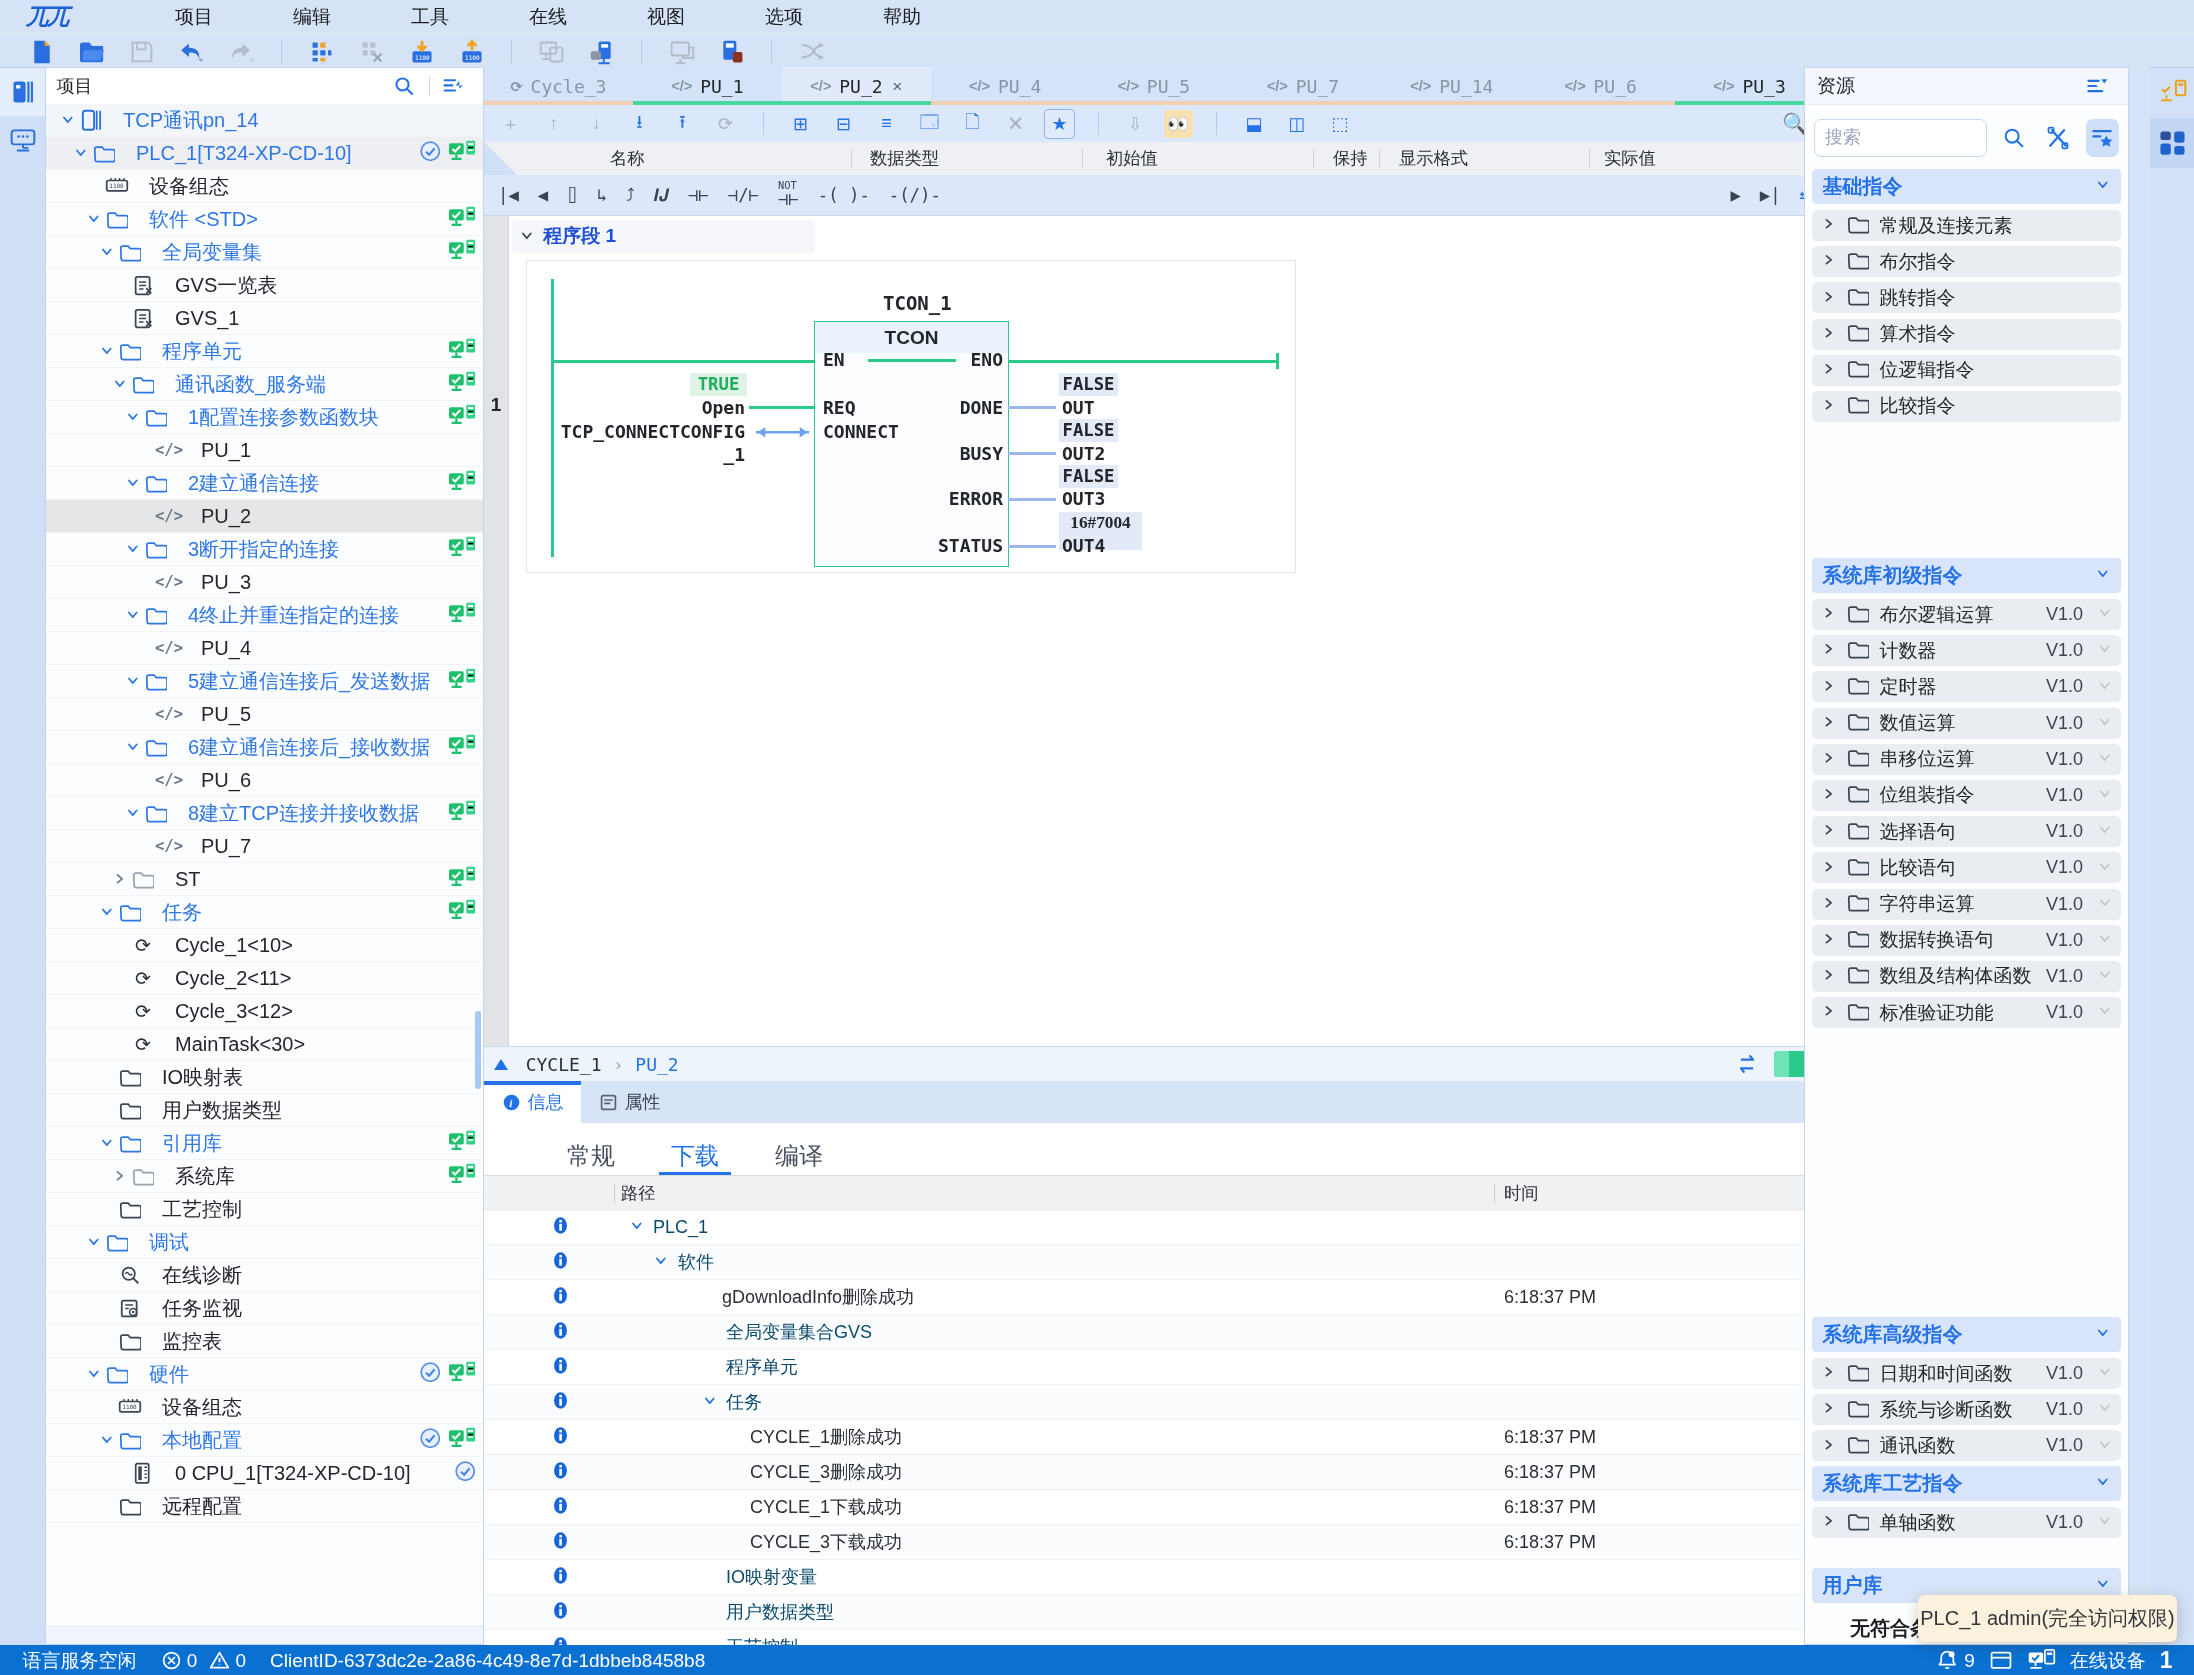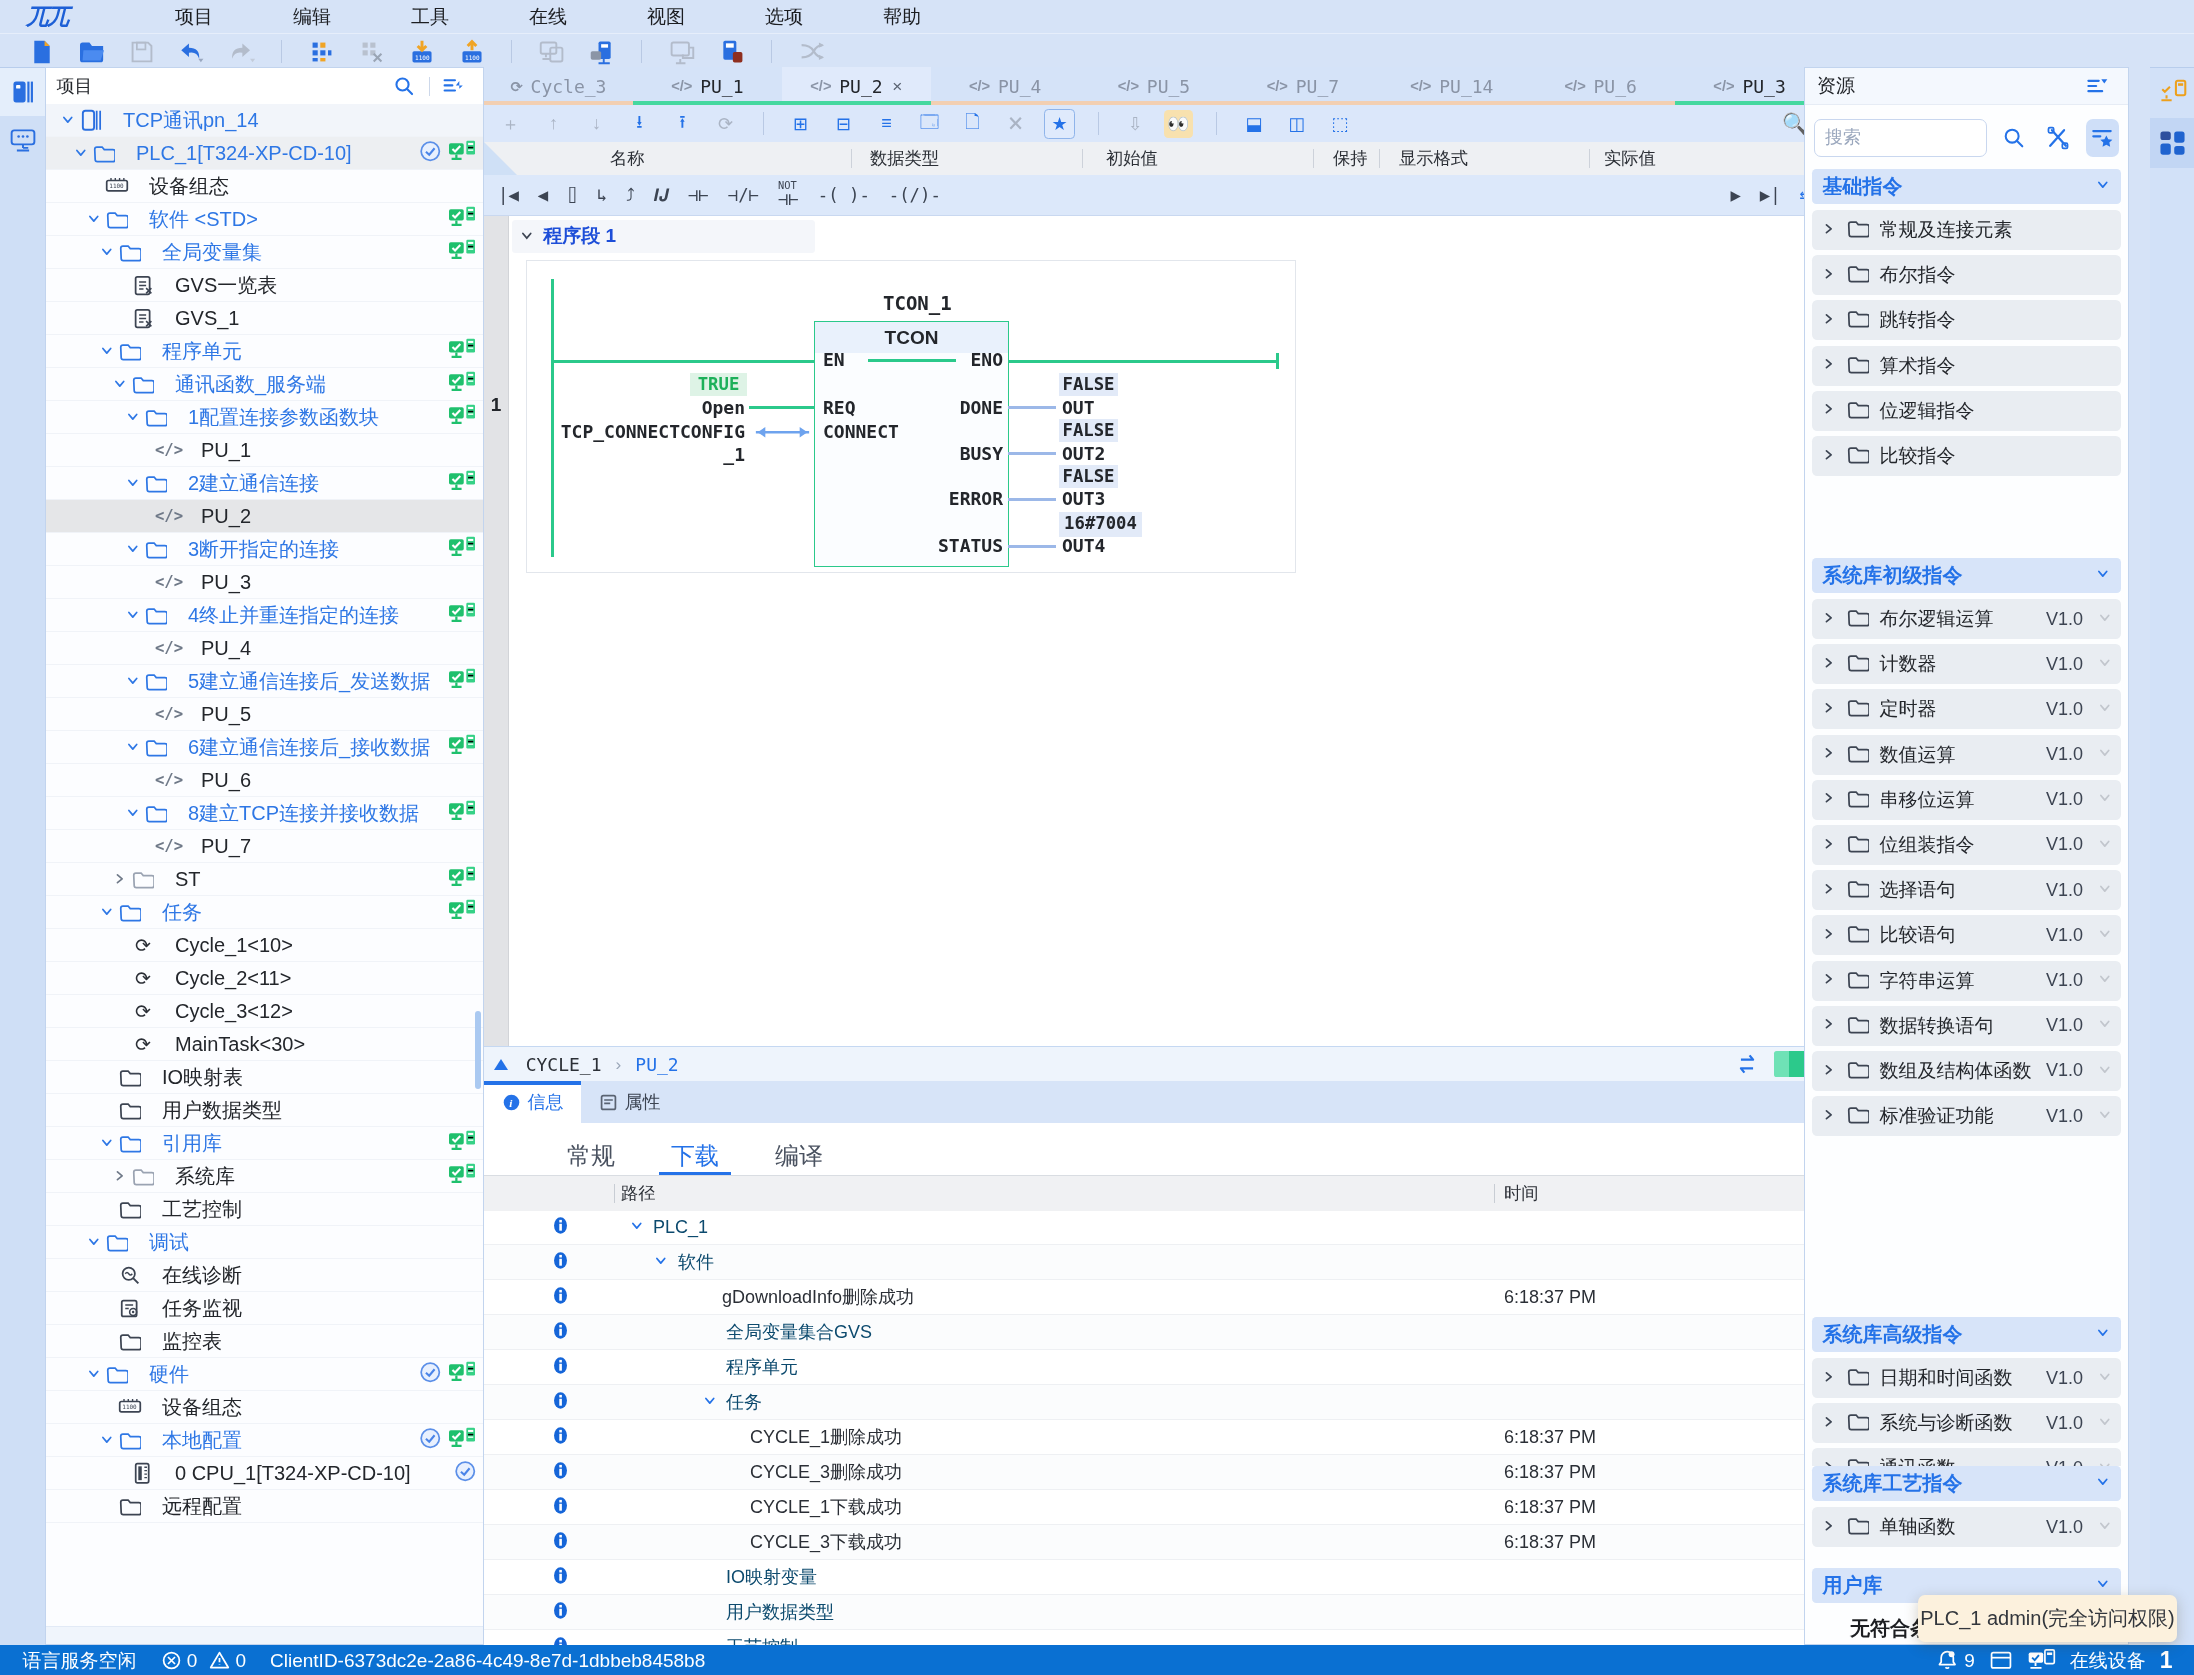--- a/index.html
+++ b/index.html
@@ -110,21 +110,21 @@
   .res-search{height:65px;display:flex;align-items:center;padding:0 8.6px;gap:10.4px}
   .res-input{width:173px;height:38px;border:0.9px solid #c9d7ef;border-radius:7px;background:#fff;font-size:18px;padding:0 10.4px;color:#23262b;outline:none;box-sizing:border-box}
   .res-input::placeholder{color:#9aa7bd}
   .sbtn{width:38px;height:38px;display:flex;align-items:center;justify-content:center;border-radius:7px}
   .sbtn.on{background:#cfdff8}
   .res-sections{position:absolute;top:101px;left:0;right:0;bottom:0;overflow:hidden}
   .sec{position:relative;overflow:hidden}
   .sechead{margin:0 7px;height:35px;background:#d7e4f9;border-radius:4.3px;display:flex;align-items:center;padding:0 10.4px;box-sizing:border-box}
   .sechead .st{color:#2472e8;font-weight:bold;font-size:20px;flex:1}
   .secitems{margin-top:6px}
-  .ritem{margin:0 7px 5.2px 7px;height:40px;background:#e9edf2;border-radius:5.2px;display:flex;align-items:center;padding:0 8.6px;box-sizing:border-box;gap:10.4px}
+  .ritem{margin:0 7px 5.2px 7px;height:31px;background:#e9edf2;border-radius:5.2px;display:flex;align-items:center;padding:0 8.6px;box-sizing:border-box;gap:10.4px}
   .ritem .rlabel{font-size:19px;color:#23262b;flex:1;white-space:nowrap;overflow:hidden}
   .ritem .rver{font-size:18px;color:#3c4452;margin-right:3.5px}
   .emptylib{margin:12px 0 0 45px;font-size:20px;font-weight:bold;color:#1c1e22}
   .tooltip{position:absolute;left:1918px;top:1595px;width:259px;height:47px;background:#fcf1dd;border-radius:7px;
            box-shadow:0 3.5px 14px rgba(80,60,20,.25);display:flex;align-items:center;justify-content:center;font-size:20px;color:#32363c;z-index:50}
   
   .rightrail{position:absolute;left:2150px;top:67px;right:0;bottom:31px;background:#d2e1f8;border-top:0.9px solid #b8cdec}
   .rtile{width:100%;height:50px;display:flex;align-items:center;justify-content:center}
   .rtile.sel{background:#c2d6f4}
   
@@ -1152,21 +1152,21 @@
           <div class="pin ralign" style="left: 398px; top: 227px; width: 121px; height: 22.5px;">BUSY</div>
           <div class="bwire" style="left: 524px; top: 236px; width: 48px; height: 2.6px;"></div>
           <div class="valbox" style="left: 575px; top: 203px; width: 59px; height: 22.5px;">FALSE</div>
           <div class="operand" style="left: 578px; top: 227px; width: 104px; height: 22.5px;">OUT2</div>
           <div class="pin ralign" style="left: 398px; top: 272px; width: 121px; height: 22.5px;">ERROR</div>
           <div class="bwire" style="left: 524px; top: 282px; width: 48px; height: 2.6px;"></div>
           <div class="valbox" style="left: 575px; top: 249px; width: 59px; height: 22.5px;">FALSE</div>
           <div class="operand" style="left: 578px; top: 272px; width: 104px; height: 22.5px;">OUT3</div>
           <div class="pin ralign" style="left: 398px; top: 319px; width: 121px; height: 22.5px;">STATUS</div>
           <div class="bwire" style="left: 524px; top: 329px; width: 48px; height: 2.6px;"></div>
-          <div class="valbox" style="left: 575px; top: 296px; width: 83px; height: 25px;">16#7004</div>
+          <div class="valbox" style="left: 575px; top: 296px; width: 83px; height: 38px; font-family: Liberation Serif, serif;">16#7004</div>
           <div class="operand" style="left: 578px; top: 319px; width: 104px; height: 22.5px;">OUT4</div>
         </div>
     </div>
 
     <div class="bpanel">
       <div class="bcrumb">
         <span class="btri"></span>
         <span class="bc-task">CYCLE_1</span>
         <span class="bc-sep">›</span>
         <span class="bc-unit">PU_2</span>

